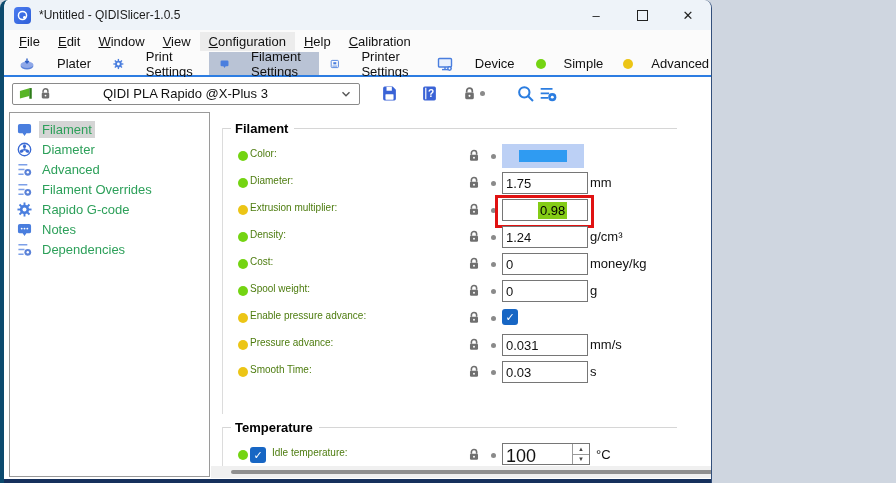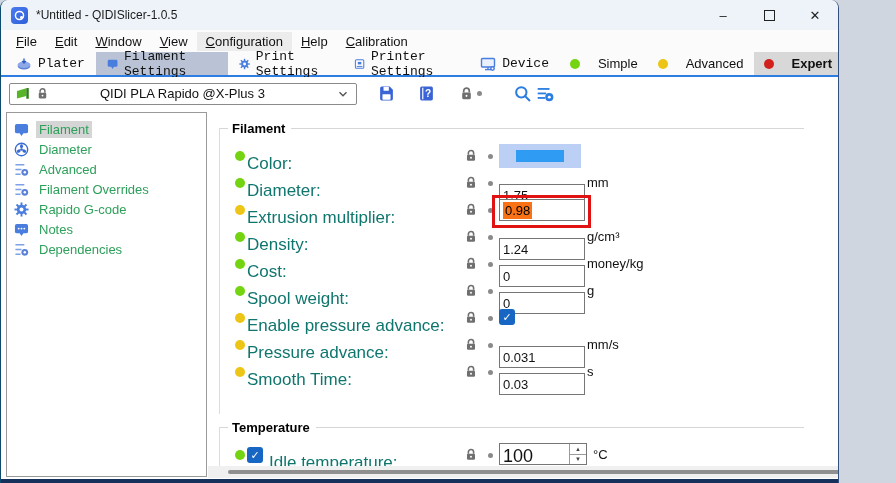--- a/index.html
+++ b/index.html
@@ -1,32 +1,32 @@
 <!DOCTYPE html>
 <html><head>
 <meta charset="utf-8">
 <style>
   html,body{margin:0;padding:0;background:#cfd6e0;font-family:"Liberation Sans",sans-serif;}
-  .window{position:relative;width:839px;height:483px;background:#fff;overflow:hidden;
-    border-left:1px solid #0c4a6e;border-right:1px solid #33507c;border-radius:8px 8px 0 0;box-sizing:border-box;}
+  .window{position:relative;width:712px;height:483px;background:#fff;overflow:hidden;
+    border-left:4px solid #0c4a6e;border-right:1px solid #33507c;border-radius:8px 8px 0 0;box-sizing:border-box;}
   
   .titlebar{position:absolute;left:0;top:0;width:100%;height:30px;background:#eef3f9;display:flex;align-items:center;border-radius:8px 8px 0 0;}
   .appicon{width:17px;height:17px;border-radius:4px;background:linear-gradient(135deg,#4a7bf0,#2f5fd8);margin:0 8px 0 10px;display:flex;align-items:center;justify-content:center;flex:0 0 auto;}
   .apptitle{font-size:12px;color:#1b1b1b;}
   .wbtns{margin-left:auto;display:flex;height:100%;}
   .wbtn{width:46px;height:100%;display:flex;align-items:center;justify-content:center;font-size:13px;color:#222;}
   .maxglyph{width:9px;height:9px;border:1px solid #222;display:inline-block;}
   
   .menubar{position:absolute;left:0;top:30px;width:100%;height:22px;background:#fbfbfb;display:flex;align-items:center;padding-left:6px;box-sizing:border-box;}
   .menu-item{display:inline-block;padding:2px 9px;font-size:13px;color:#111;}
   .menu-item::first-letter{text-decoration:underline;}
   .menu-item.hl{background:#ececec;}
   
   .tabbar{position:absolute;left:0;top:52px;width:100%;height:23px;background:#fbfbfb;border-bottom:2px solid #2d7de2;display:flex;align-items:stretch;padding-left:4px;box-sizing:content-box;}
-  .tab{display:flex;align-items:center;gap:6px;padding:0 11px;font-size:13px;color:#111;font-family:Liberation Mono, monospace;}
+  .tab{display:flex;align-items:center;gap:22px;padding:0 11px;font-size:13px;color:#111;}
   .tab.sel{background:#b9c3d5;}
   .modes{margin-left:auto;display:flex;align-items:stretch;}
   .mode{display:flex;align-items:center;gap:18px;padding:0 10px;font-size:13px;color:#111;}
   .mode.sel{background:#d8d8d8;font-weight:bold;}
   .dot10{width:10px;height:10px;border-radius:50%;display:inline-block;flex:0 0 auto;}
   
   .toolbar{position:absolute;left:0;top:77px;width:100%;height:33px;background:#fff;display:flex;align-items:center;}
   .combo{margin-left:8px;width:348px;height:22px;border:1px solid #8a8a8a;border-radius:2px;background:#fff;display:flex;align-items:center;gap:5px;padding:0 6px;box-sizing:border-box;}
   .combo-text{font-size:13px;color:#111;flex:1;white-space:nowrap;overflow:hidden;margin-left:46px;}
   .tbicon{display:flex;align-items:center;justify-content:center;width:22px;height:22px;flex:0 0 auto;}
@@ -42,30 +42,30 @@
   .sect{position:absolute;left:218px;right:34px;height:16px;display:flex;align-items:center;}
   .sect .stub{width:9px;height:1px;background:#d6d6d6;flex:0 0 auto;}
   .sect .stitle{font-size:13px;font-weight:bold;color:#000;padding:0 6px 0 4px;white-space:nowrap;}
   .sect .sline{flex:1;height:1px;background:#d6d6d6;}
   .vline{position:absolute;left:218px;width:1px;background:#dcdcdc;}
   
   .frow{position:absolute;left:228px;height:24px;width:640px;}
   .fdot{position:absolute;left:6px;top:7px;width:10px;height:10px;border-radius:50%;}
   .dgreen{background:#74d412;}
   .dyellow{background:#ecc516;}
-  .flabel{position:absolute;left:18px;top:10px;font-size:17px;color:#0f766e;white-space:nowrap;}
+  .flabel{position:absolute;left:18px;top:4px;font-size:10px;color:#4d7c0f;white-space:nowrap;}
   .flock{position:absolute;left:235px;top:4px;}
   .fbullet{position:absolute;left:259px;top:10px;}
-  .ffield{position:absolute;left:270px;top:13px;width:78px;height:20px;border:1px solid #767676;background:#fff;font-size:13px;color:#111;padding:0 3px;box-sizing:content-box;font-family:"Liberation Sans",sans-serif;}
+  .ffield{position:absolute;left:270px;top:1px;width:78px;height:20px;border:1px solid #767676;background:#fff;font-size:13px;color:#111;padding:0 3px;box-sizing:content-box;font-family:"Liberation Sans",sans-serif;}
   .funit{position:absolute;left:358px;top:4px;font-size:13px;color:#111;white-space:nowrap;}
   .swatchbtn{position:absolute;left:270px;top:0px;width:82px;height:24px;background:#bcd0f5;display:flex;align-items:center;justify-content:center;}
   .swatch{width:48px;height:12px;background:#2f9bf2;}
   .hlbox{position:absolute;left:263px;top:-3px;width:93px;height:27px;border:3px solid #e01212;}
   .fielddiv{position:absolute;left:270px;top:1px;width:78px;height:20px;border:1px solid #767676;background:#fff;font-size:13px;display:flex;align-items:center;padding:0 3px;}
-  .selblue{background:#f97316;color:#000;padding:1px 2px;}
+  .selblue{background:#84cc16;color:#000;padding:1px 2px;margin-left:32px;}
   .checkbox{width:16px;height:16px;border-radius:3px;background:#1766c4;color:#fff;display:flex;align-items:center;justify-content:center;font-size:11px;flex:0 0 auto;}
   .cb-row{position:absolute;left:270px;top:3px;}
   .spinfield{position:absolute;left:270px;top:0;width:88px;height:22px;border:1px solid #767676;background:#fff;display:flex;box-sizing:border-box;}
   .spinval{flex:1;font-size:18px;color:#111;padding:2px 3px;}
   .spinbtns{width:16px;display:flex;flex-direction:column;border-left:1px solid #9a9a9a;}
   .spinbtn{flex:1;display:flex;align-items:center;justify-content:center;font-size:6px;color:#444;}
   .spinbtn+.spinbtn{border-top:1px solid #9a9a9a;}
   
   .vscroll{position:absolute;left:878px;top:2px;width:16px;height:354px;background:#f3f3f3;}
   .vthumb{position:absolute;left:6px;top:8px;width:4px;height:214px;background:#8f8f8f;border-radius:2px;}
@@ -215,31 +215,31 @@
     <span class="menu-item">Calibration</span>
   </div>
 
   <div class="tabbar">
     <span class="tab">
       <svg class="ic" width="16" height="16">
           <use href="#sym-platter"></use>
         </svg>
       <span>Plater</span>
     </span>
+    <span class="tab">
+      <svg class="ic" width="16" height="16">
+          <use href="#sym-gear"></use>
+        </svg>
+      <span>Print Settings</span>
+    </span>
     <span class="tab sel">
       <svg class="ic" width="16" height="16">
           <use href="#sym-bubble"></use>
         </svg>
       <span>Filament Settings</span>
-    </span>
-    <span class="tab">
-      <svg class="ic" width="16" height="16">
-          <use href="#sym-gear"></use>
-        </svg>
-      <span>Print Settings</span>
     </span>
     <span class="tab">
       <svg class="ic" width="16" height="16">
           <use href="#sym-printer"></use>
         </svg>
       <span>Printer Settings</span>
     </span>
     <span class="tab">
       <svg class="ic" width="16" height="16">
           <use href="#sym-monitor"></use>

